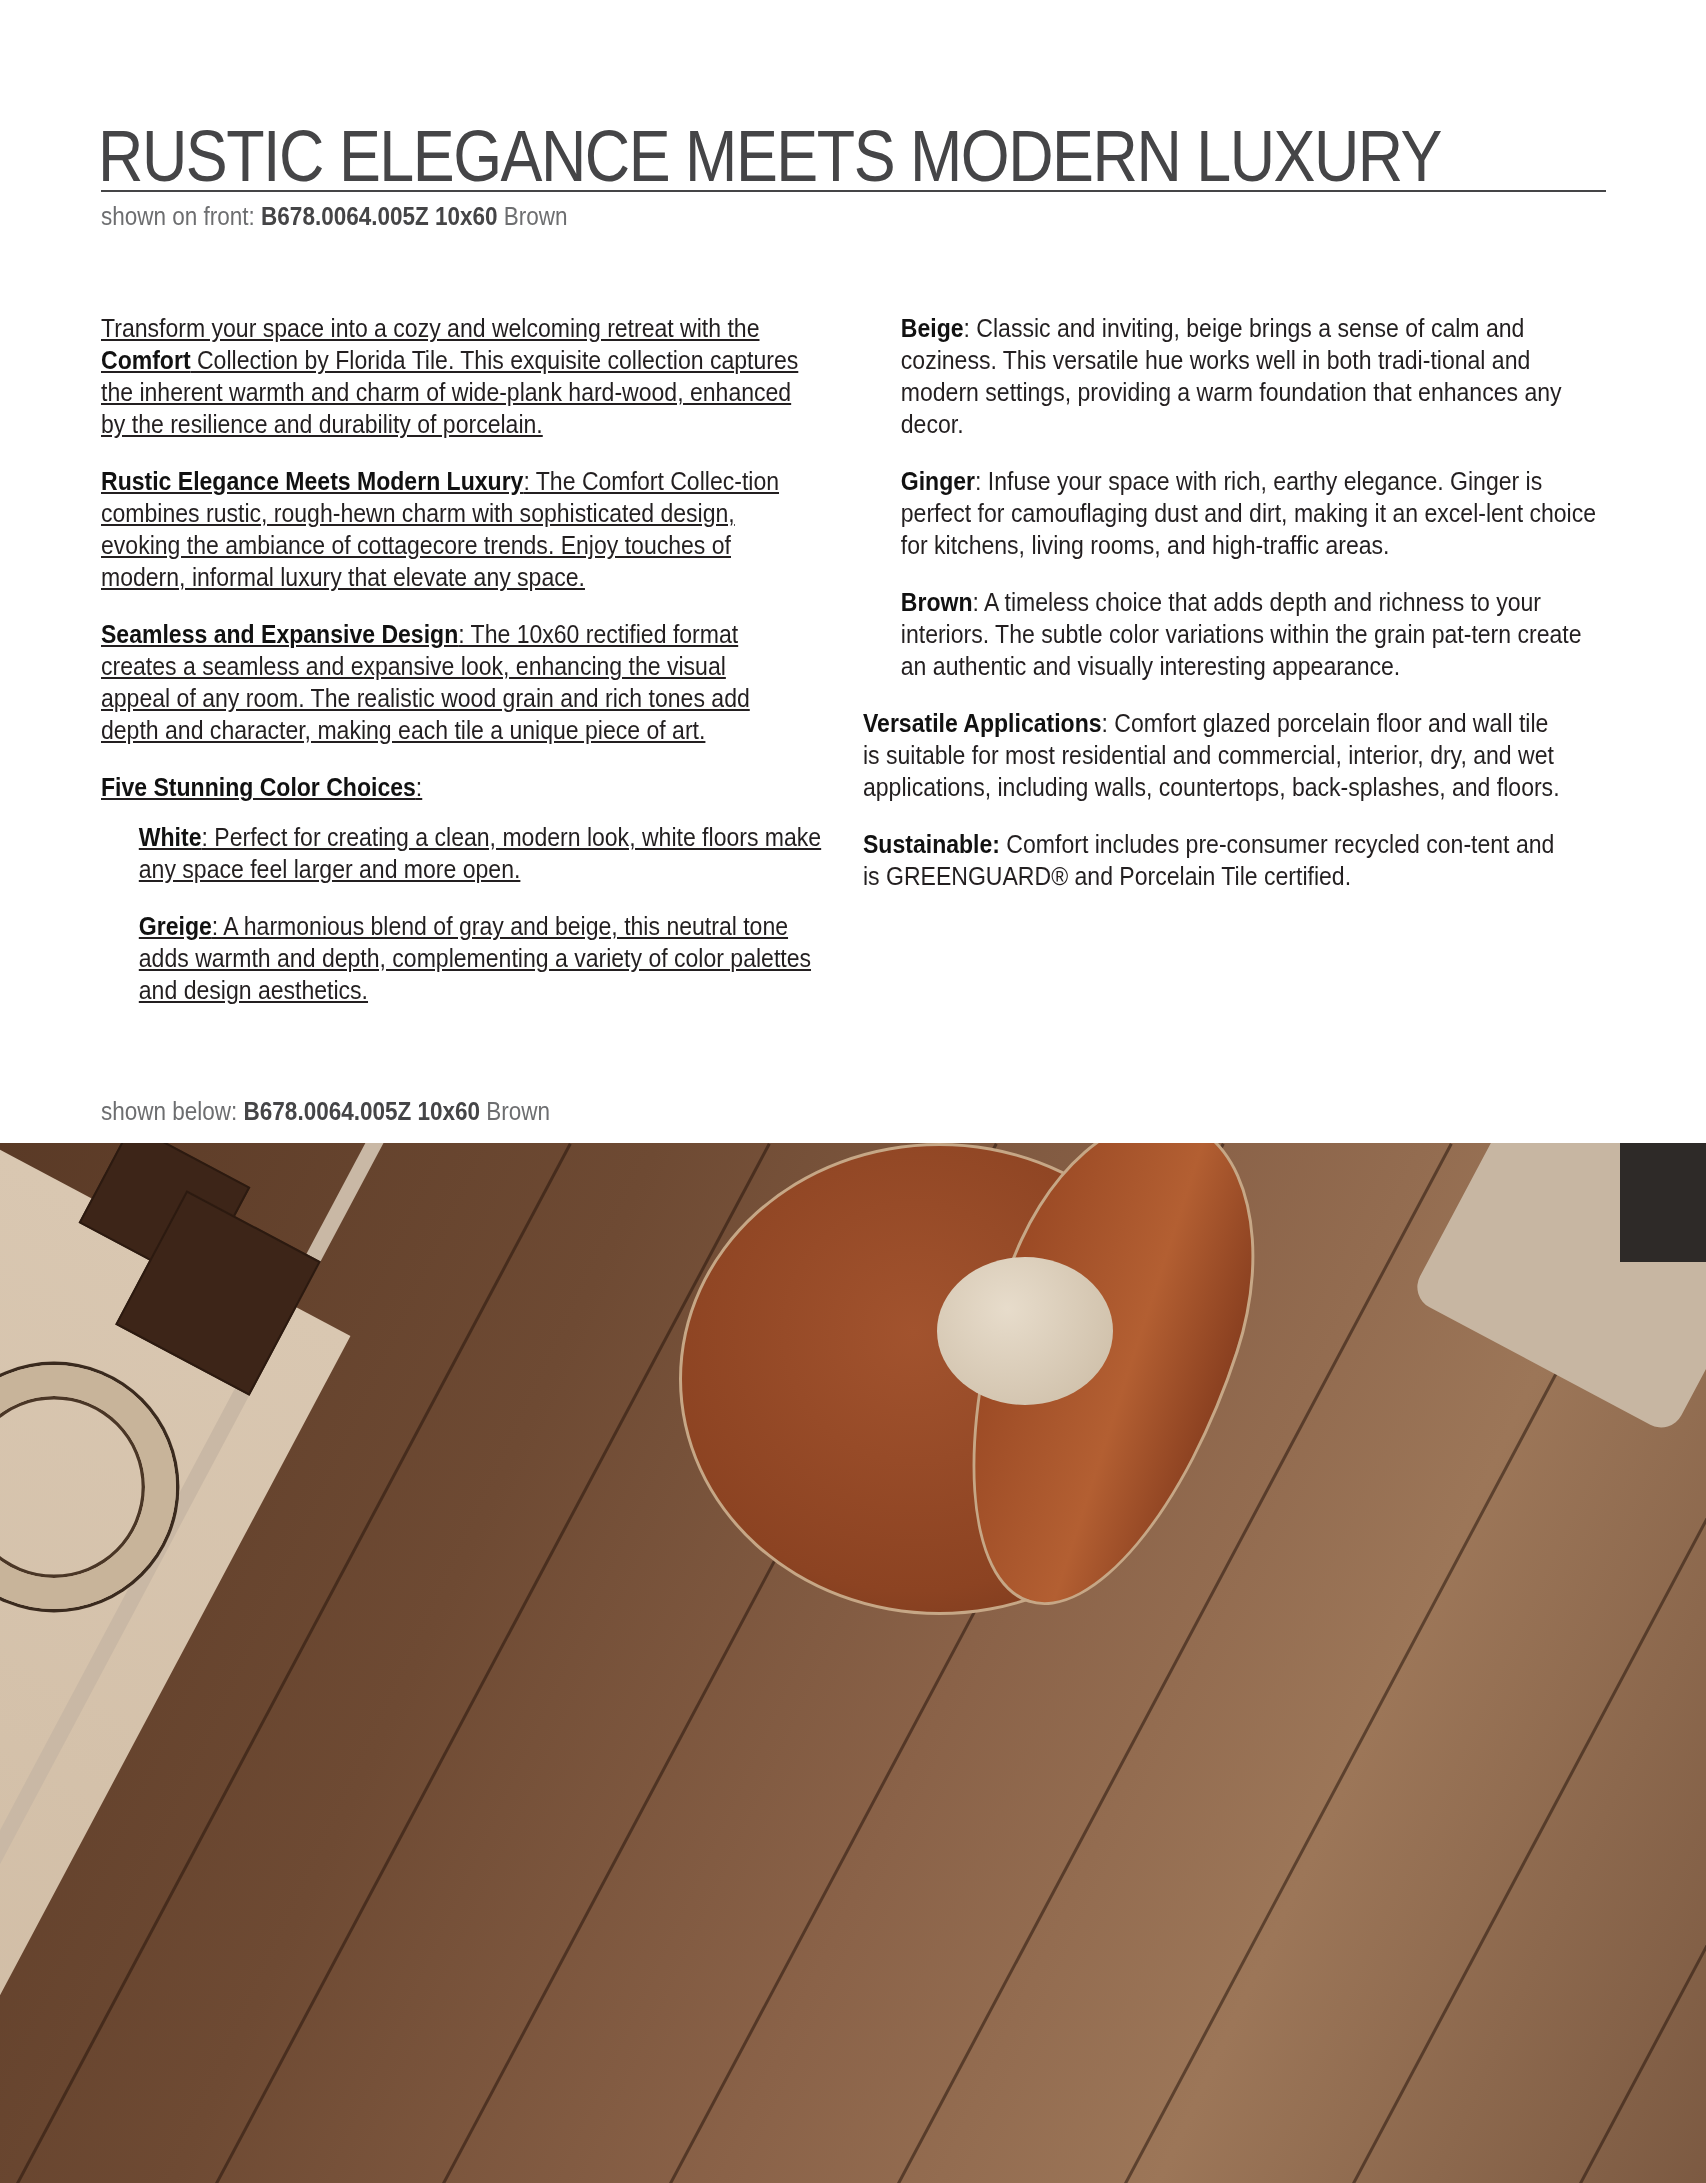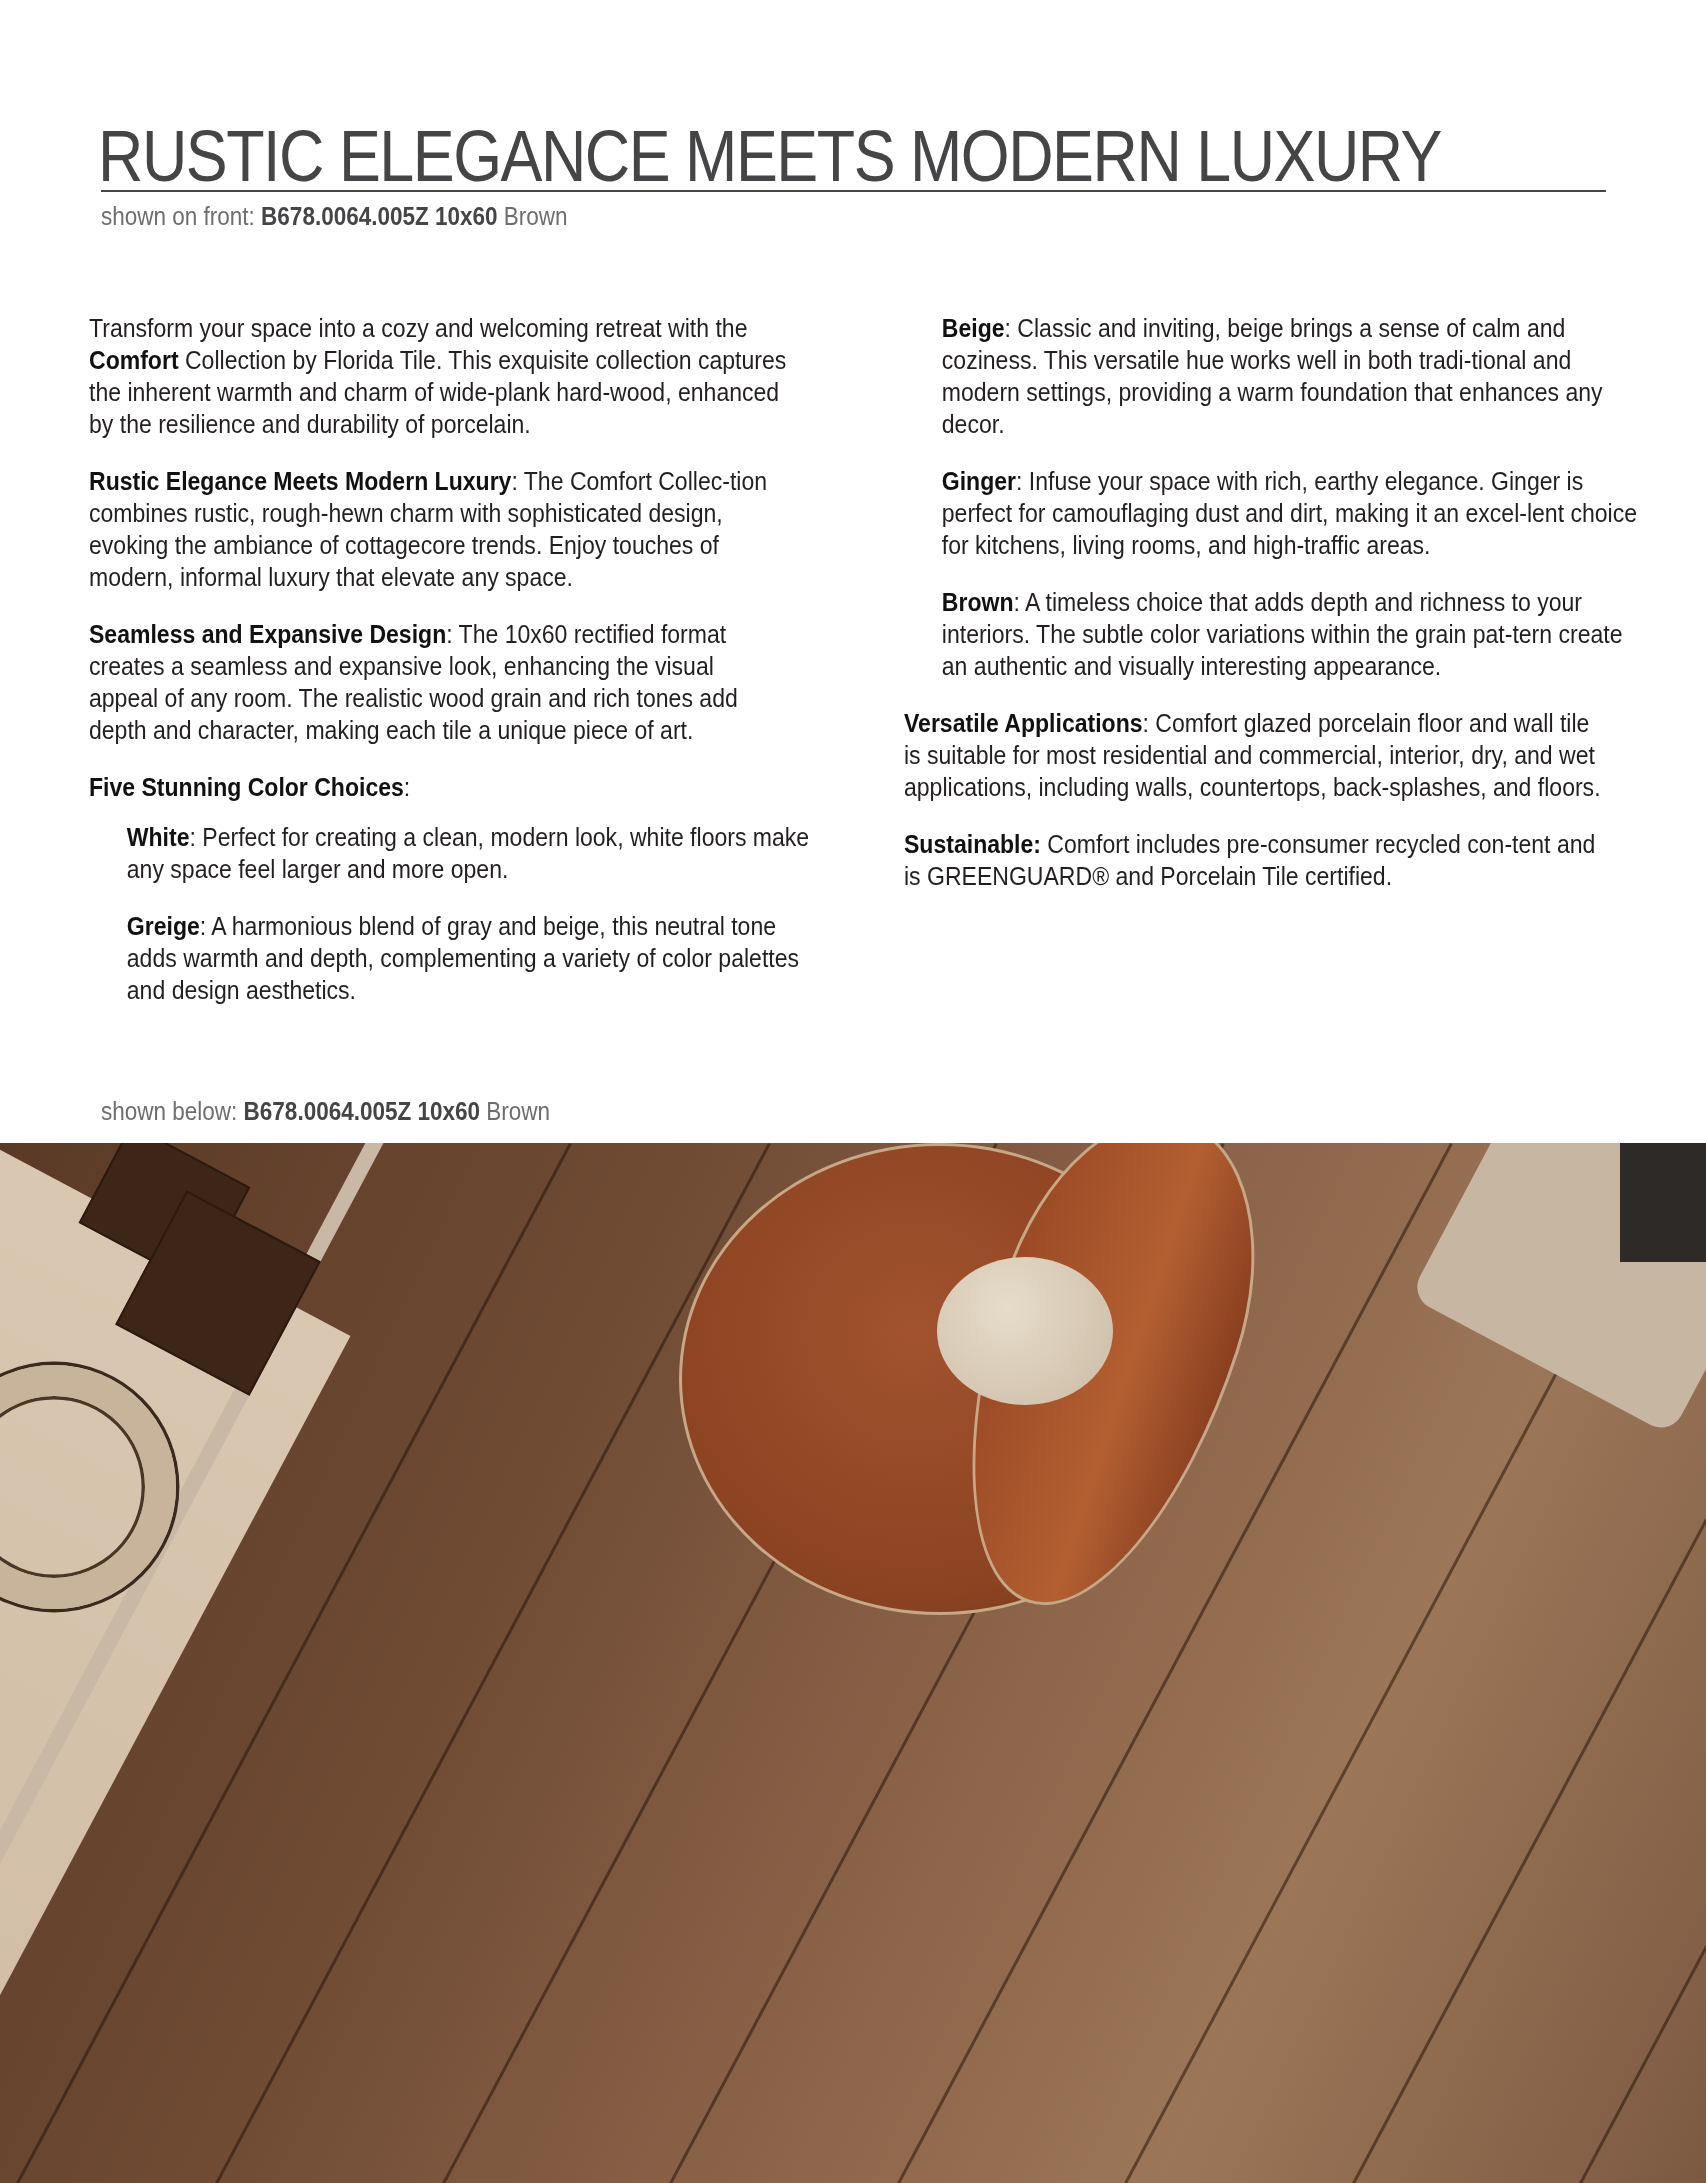--- a/index.html
+++ b/index.html
@@ -11,22 +11,22 @@
            color: #454547; transform: scaleX(0.86); transform-origin: left top; white-space: nowrap; }
   .rule { position: absolute; left: 101px; top: 190px; width: 1505px; height: 1.7px; background: #454547; }
   .caption { position: absolute; left: 101px; font-size: 25px; color: #6d6e70; white-space: nowrap;
              transform: scaleX(0.9); transform-origin: left top; }
   .caption b { color: #454547; font-weight: 700; }
   .caption.front { top: 202px; }
   .caption.below { top: 1097px; }
   .col { position: absolute; top: 312px; font-size: 25.6px; line-height: 32px; color: #231f20; }
   .col p { margin: 0 0 25px 0; transform: scaleX(0.9); transform-origin: left top; width: 111%; }
   .col b { font-weight: 700; color: #111; }
-  .col.left { left: 89px; width: 699px; }
-  .col.right { left: 904px; width: 708px; }
+  .col.left { left: 101px; width: 699px; text-decoration: underline; }
+  .col.right { left: 863px; width: 708px; }
   .indent { padding-left: 42px; }
   .photo { position: absolute; left: 0; top: 1143px; width: 1706px; height: 1040px; overflow: hidden;
            background: linear-gradient(115deg, #5a3a26 0%, #6e4a33 30%, #8a6248 55%, #9c7658 75%, #7c5a42 100%); }
   .plank { position: absolute; width: 3.4px; height: 1819px; background: rgba(40,22,12,0.55);
            transform-origin: top left; }
   .wall { position: absolute; left: -227px; top: -114px; width: 654px; height: 1478px;
           background: linear-gradient(180deg, #d9c7b1, #cbb69d); transform: rotate(28deg); transform-origin: top left; }
   .trim { position: absolute; left: 426px; top: -114px; width: 16px; height: 1706px; background: #c9b8a5;
           transform: rotate(28deg); transform-origin: top left; }
   .tray { position: absolute; background: #3d2518; border: 2.3px solid #2c1a10; transform: rotate(28deg); }

